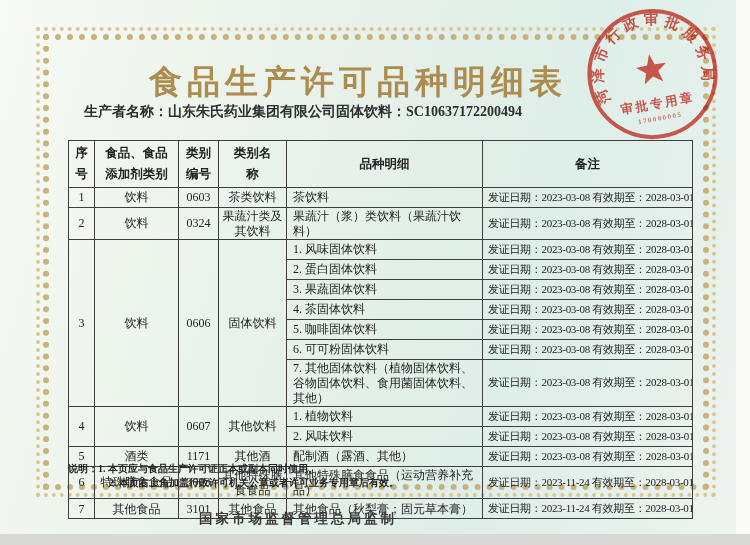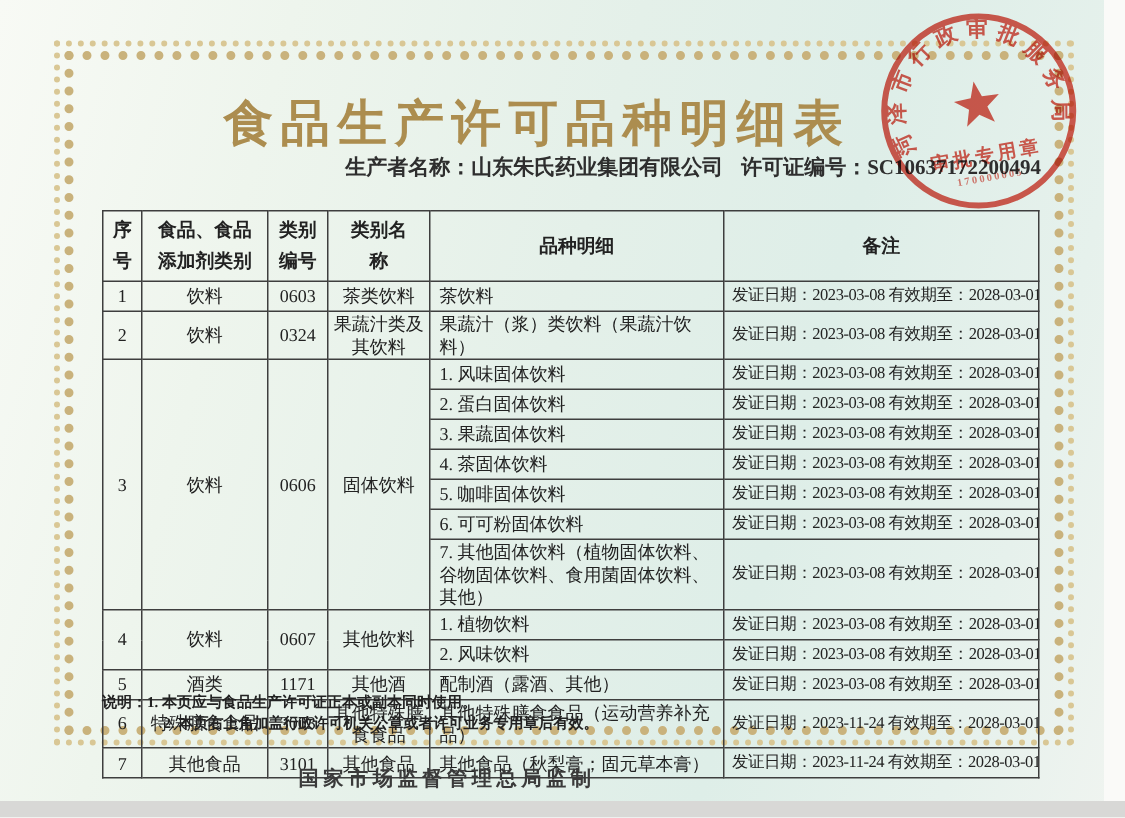--- a/index.html
+++ b/index.html
@@ -21,23 +21,23 @@
   .lace-inner{
     position:absolute;left:3px;top:3px;right:3px;bottom:3px;
     border:6px dotted #c9b27c;
   }
   .title{
     position:absolute;top:60px;left:0;width:716px;margin:0;
     text-align:center;font-size:33px;font-weight:700;color:#ac8d4f;
     letter-spacing:5px;
   }
   .meta-row{
-    position:absolute;top:103px;left:56px;right:56px;
-    display:flex;justify-content:flex-end;
-    font-size:14px;font-weight:600;color:#2e2e2e;gap:12px;
+    position:absolute;top:103px;left:84px;right:56px;
+    display:flex;justify-content:flex-start;
+    font-size:14px;font-weight:600;color:#2e2e2e;
   }
   .license-table{
     position:absolute;top:140px;left:68px;width:624px;
     border-collapse:collapse;table-layout:fixed;
   }
   .license-table th,.license-table td{
     border:1.2px solid #3e3e3e;color:#222;overflow:hidden;
   }
   .license-table th{
     font-size:12.5px;font-weight:600;white-space:pre-line;
@@ -75,21 +75,21 @@
     <div class="lace-inner"></div>
   </div>
 
   <h1 class="title">食品生产许可品种明细表</h1>
 
   <div class="meta-row">
     <div>
       <span>生产者名称：</span><span>山东朱氏药业集团有限公司</span>
     </div>
     <div>
-      <span>许可证编号：</span><span>SC10637172200494</span>
+      <span>固体饮料：</span><span>SC10637172200494</span>
     </div>
   </div>
 
   <table class="license-table">
     <colgroup>
       <col style="width:26px">
         <col style="width:84px">
         <col style="width:40px">
       <col style="width:68px">
         <col style="width:196px">

